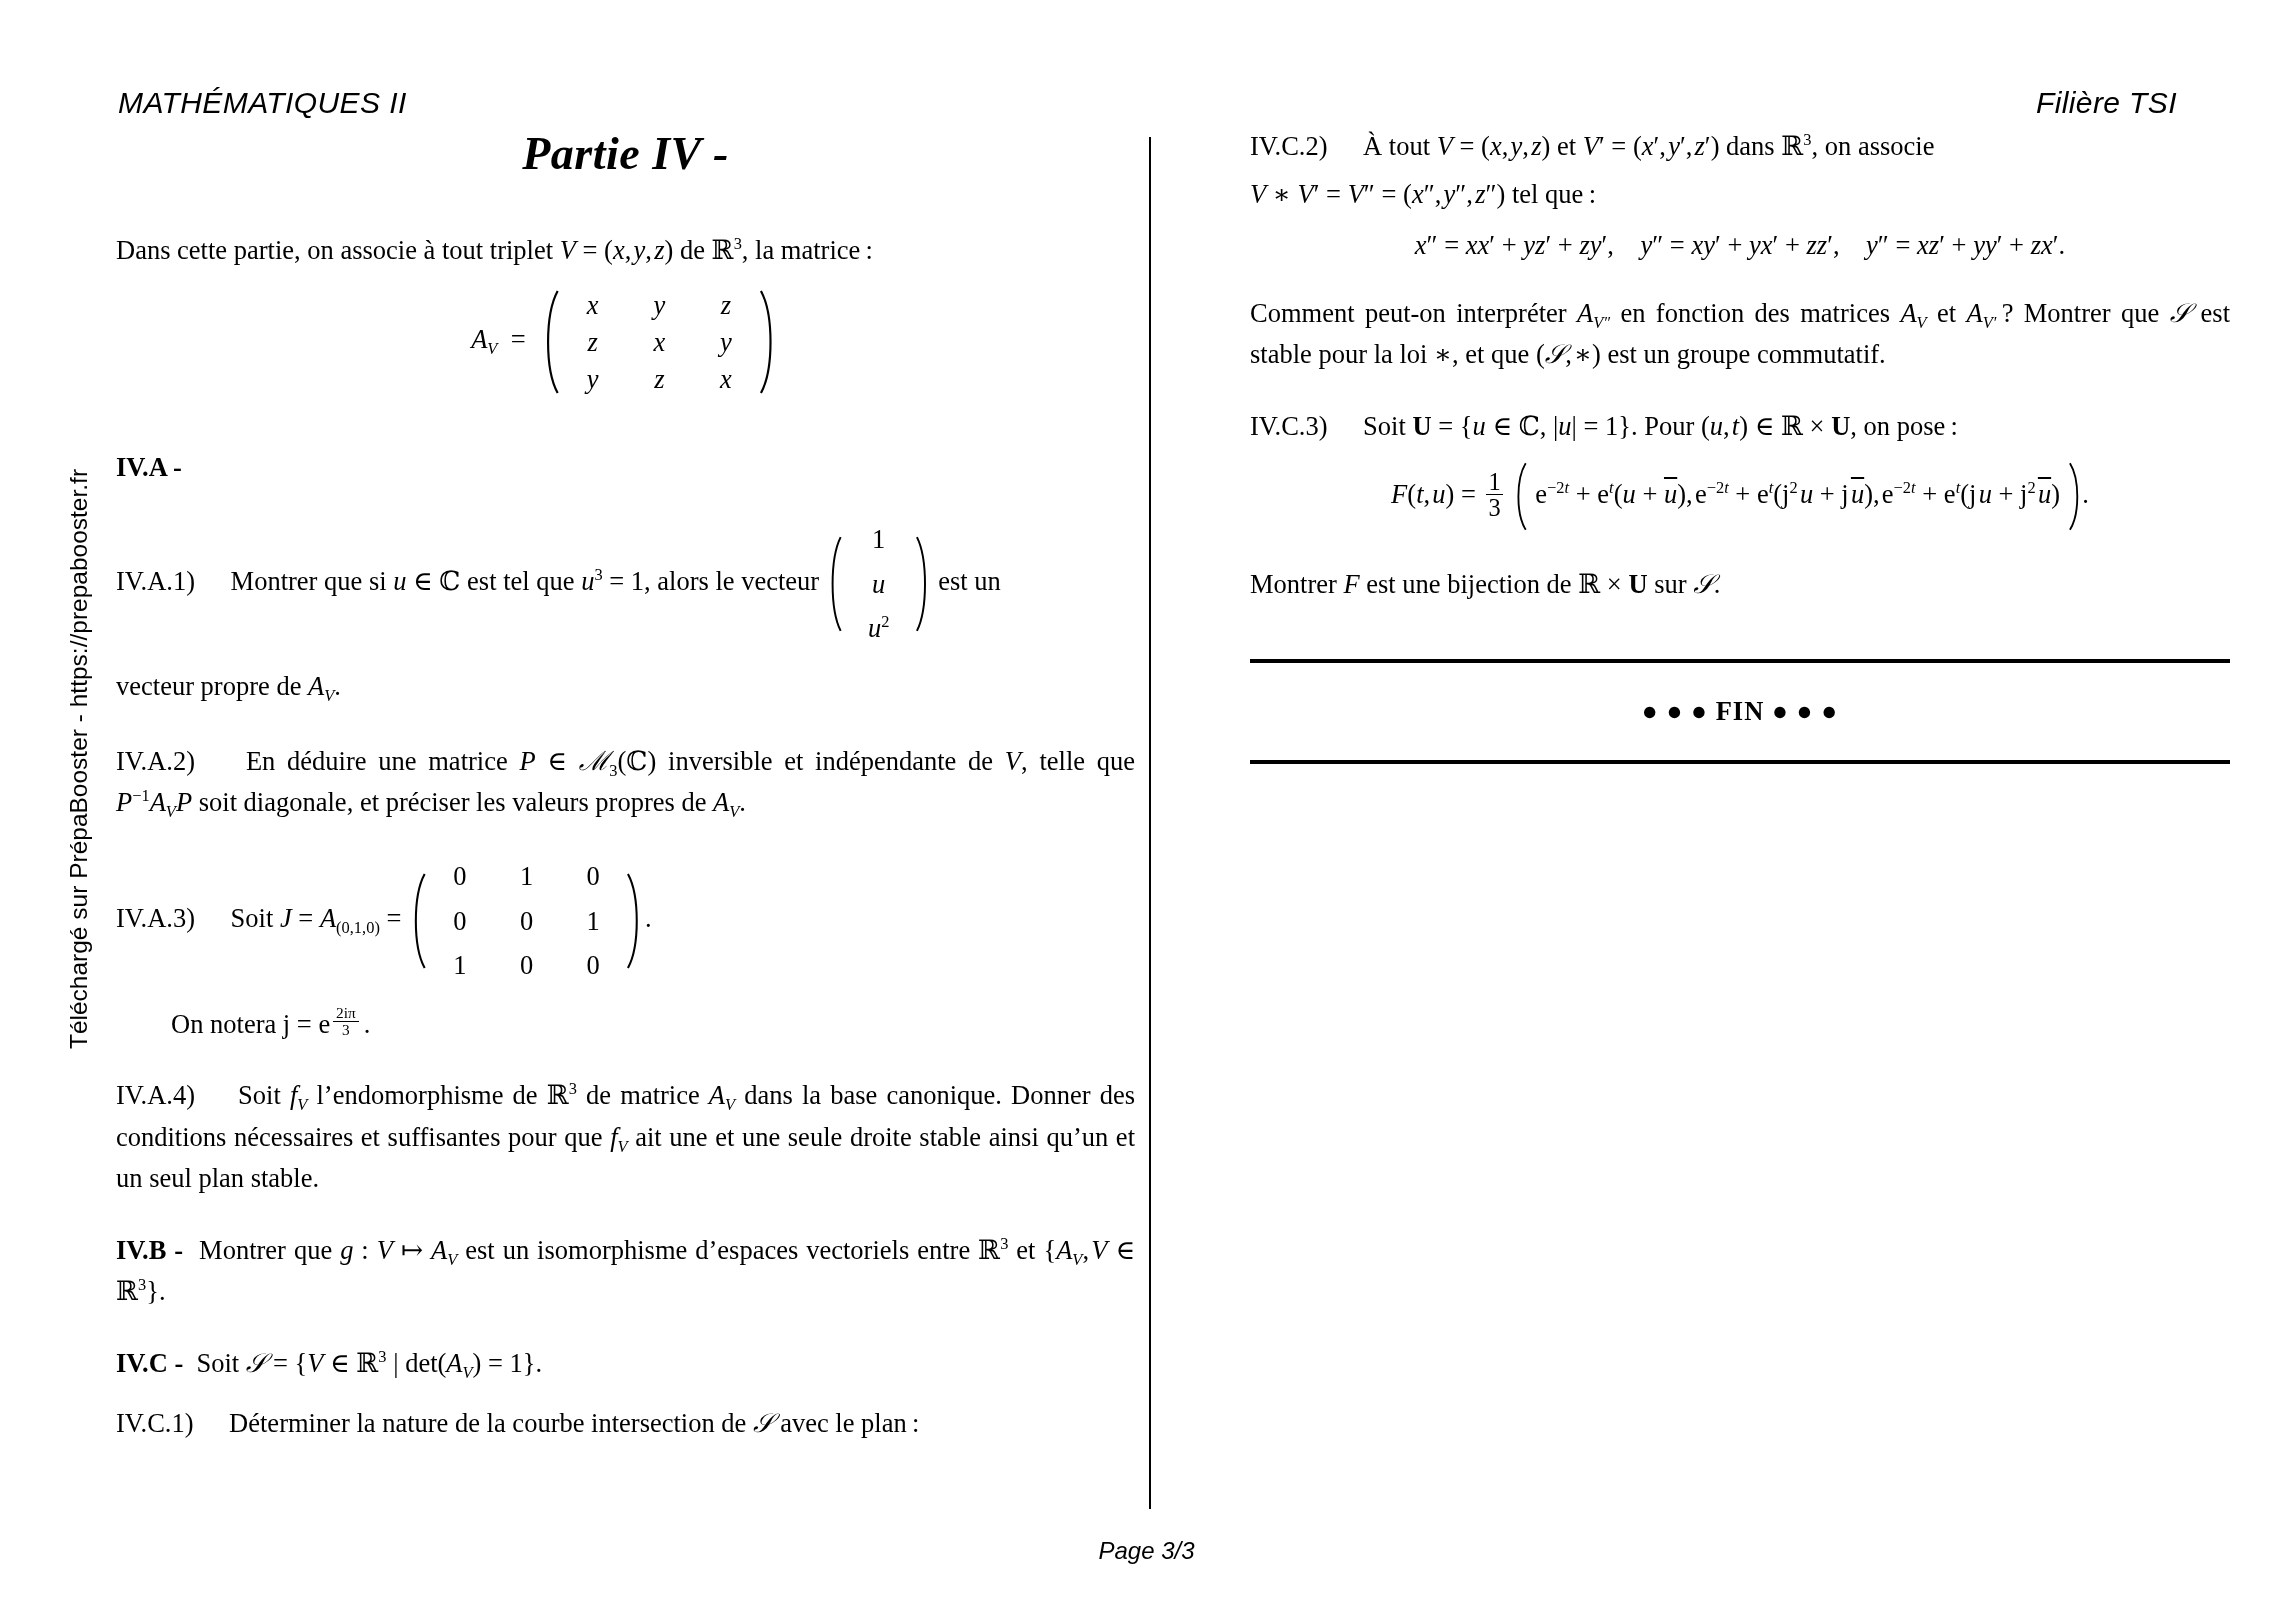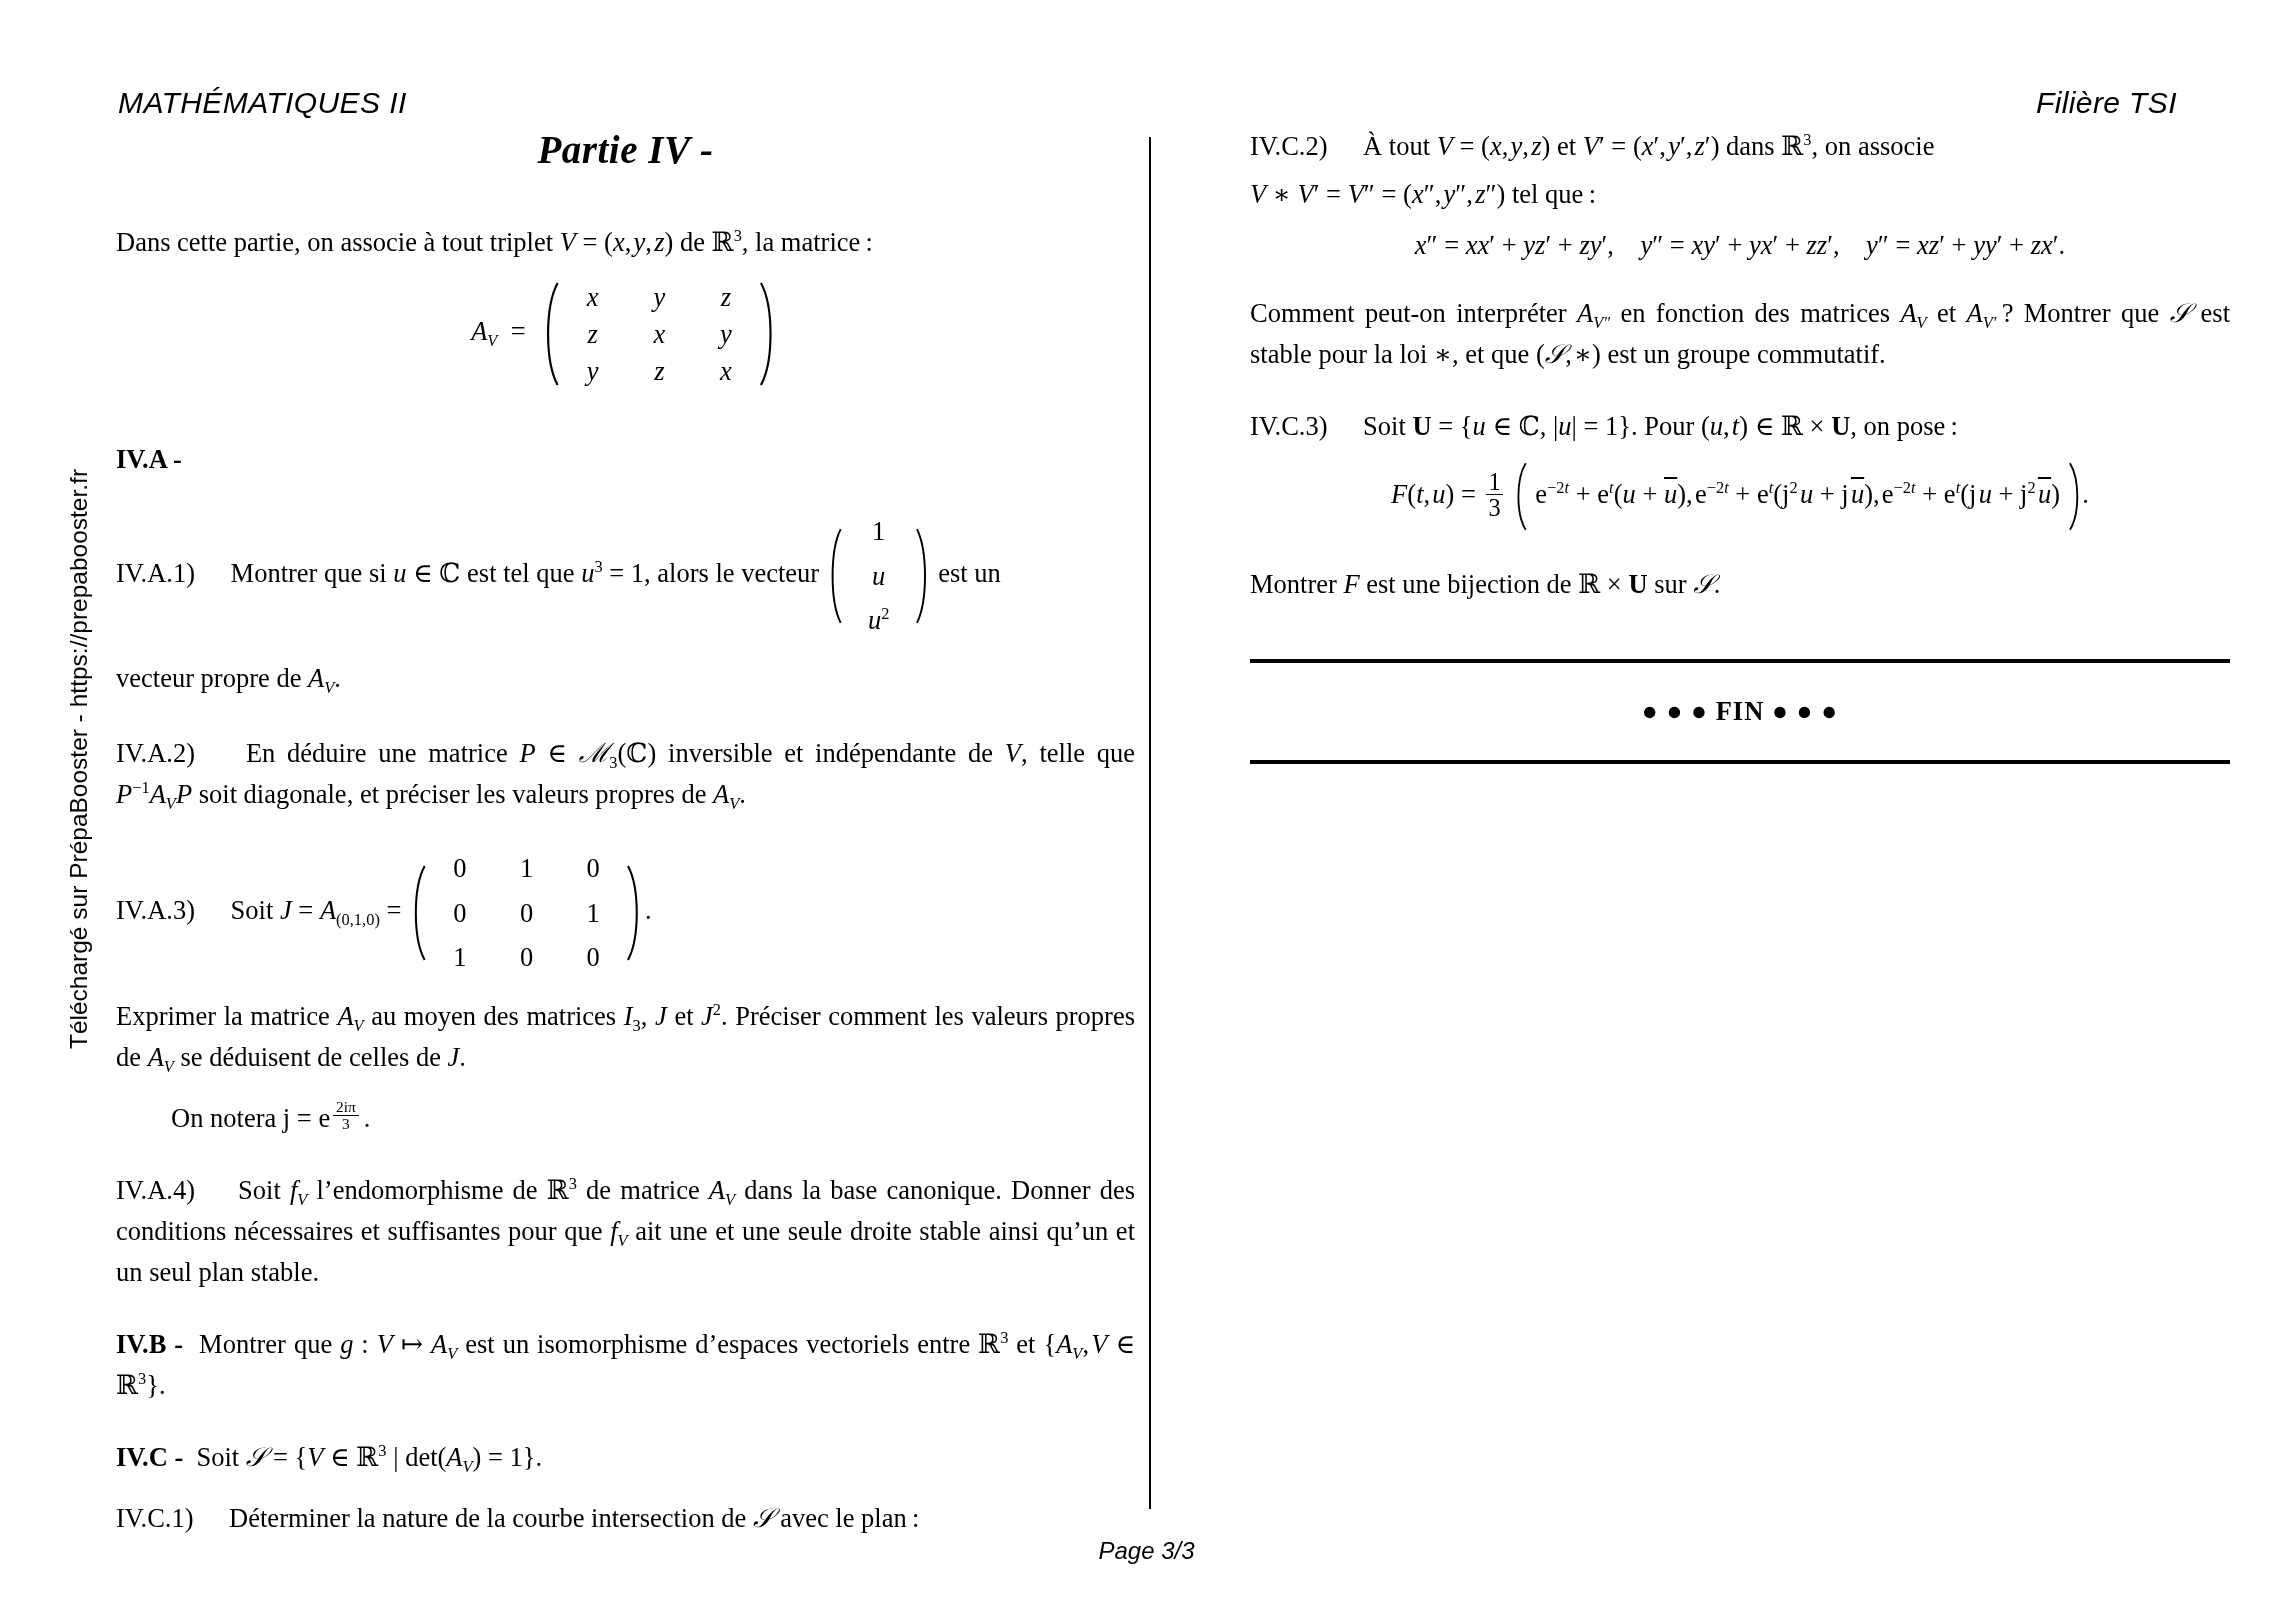--- a/index.html
+++ b/index.html
@@ -60,21 +60,21 @@
     width: 2px;
     height: 1372px;
     background: #000;
   }
 
   
   .part-title {
     text-align: center;
     font-weight: bold;
     font-style: italic;
-    font-size: 39px;
+    font-size: 46px;
     margin: 0 0 51px 0;
     letter-spacing: 0.5px;
   }
   p.para {
     margin: 0 0 19.6px 0;
     font-size: 26.5px;
     line-height: 1.46;
     text-align: justify;
   }
   p.tight { margin-bottom: 9.8px; }
@@ -267,23 +267,20 @@
             <span>0</span>
         </span>
         <span class="paren">
           <svg width="19.6" height="98" viewBox="0 0 20 100">
               <path d="M3 2 C15 24, 15 76, 3 98" stroke="#000" stroke-width="2.1" fill="none"></path>
             </svg>
         </span>
       </span>.
     </p>
 
-    <p class="para">
-      Exprimer la matrice <span class="mi">A</span><sub class="si">V</sub> au moyen des matrices <span class="mi">I</span><sub class="s">3</sub>, <span class="mi">J</span> et <span class="mi">J</span><sup class="s">2</sup>. Préciser comment les valeurs propres de <span class="mi">A</span><sub class="si">V</sub> se déduisent de celles de <span class="mi">J</span>.
-    </p>
 
     <p class="para tight indent">
       On notera j = e<span class="frac small"><span class="num">2iπ</span><span class="den">3</span></span> .
     </p>
 
     <p class="para gap">
       <span class="qnum">IV.A.4)</span>
       &nbsp;&nbsp;Soit <span class="mi">f</span><sub class="si">V</sub> l’endomorphisme de ℝ<sup class="s">3</sup> de matrice <span class="mi">A</span><sub class="si">V</sub> dans la base canonique. Donner des conditions nécessaires et suffisantes pour que <span class="mi">f</span><sub class="si">V</sub> ait une et une seule droite stable ainsi qu’un et un seul plan stable.
     </p>
 

